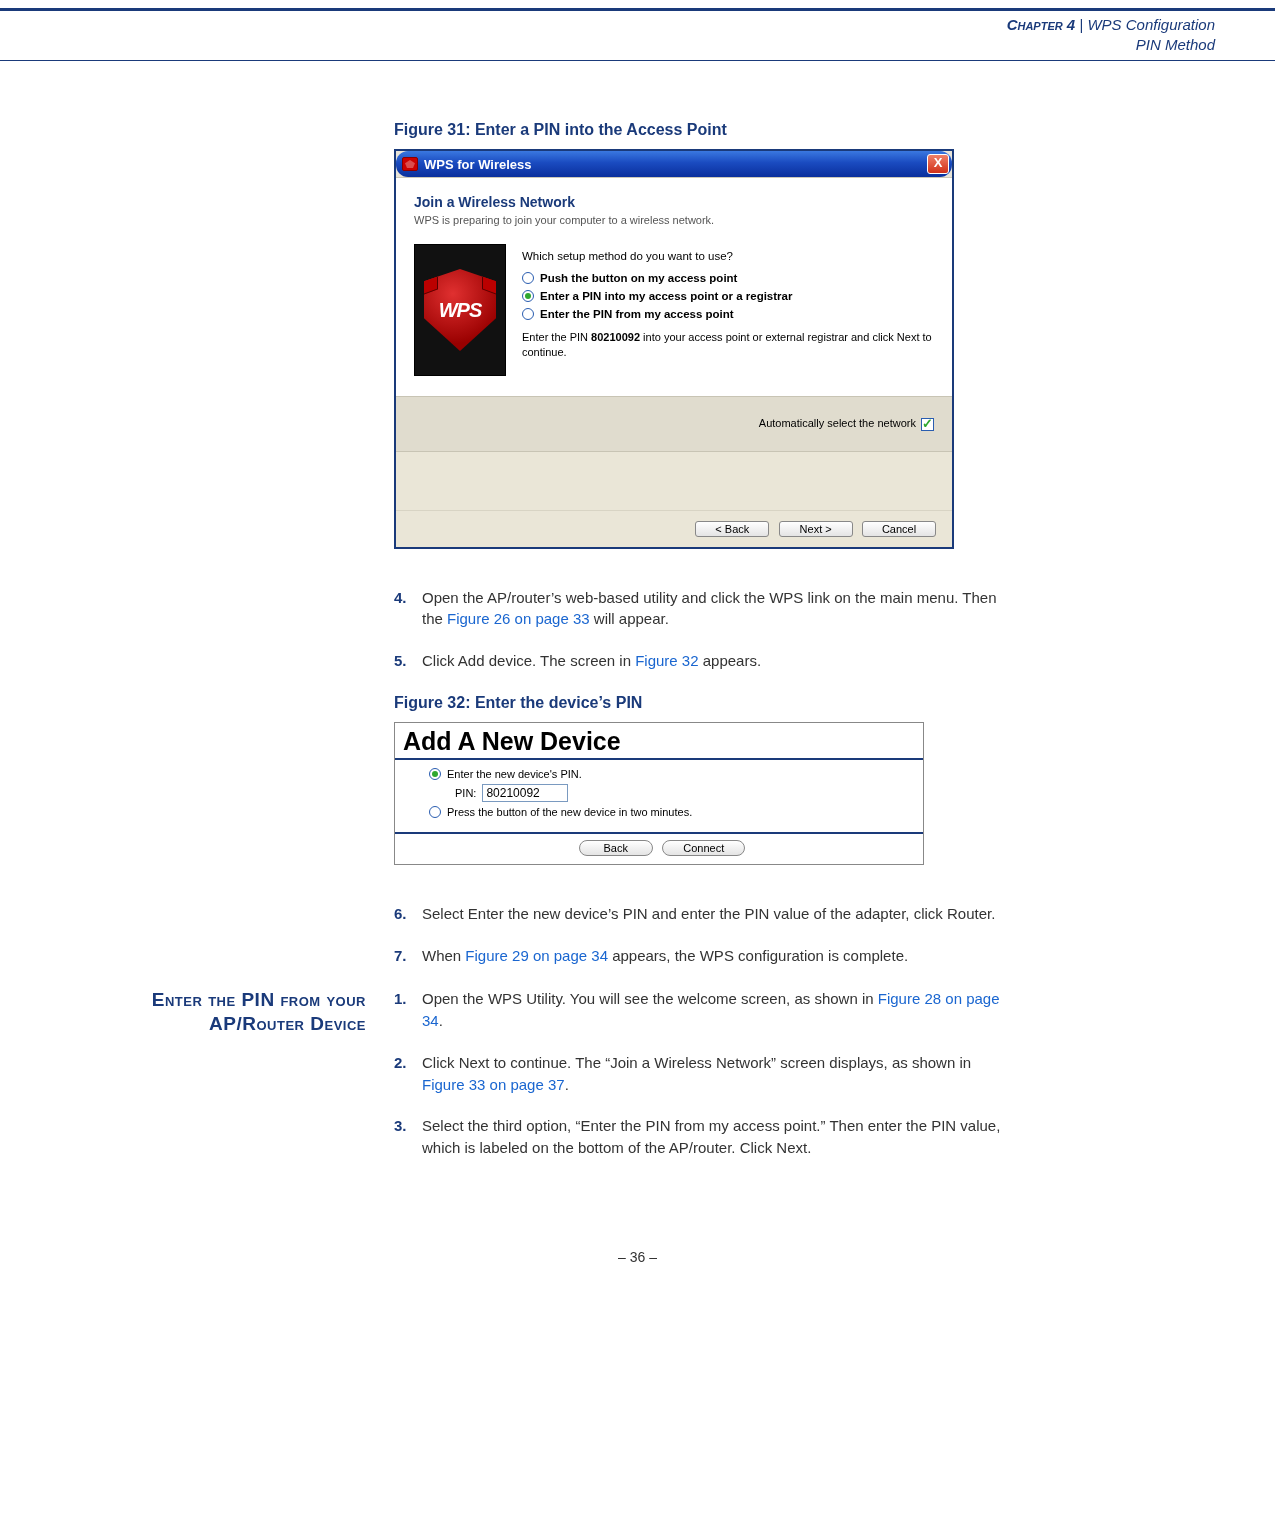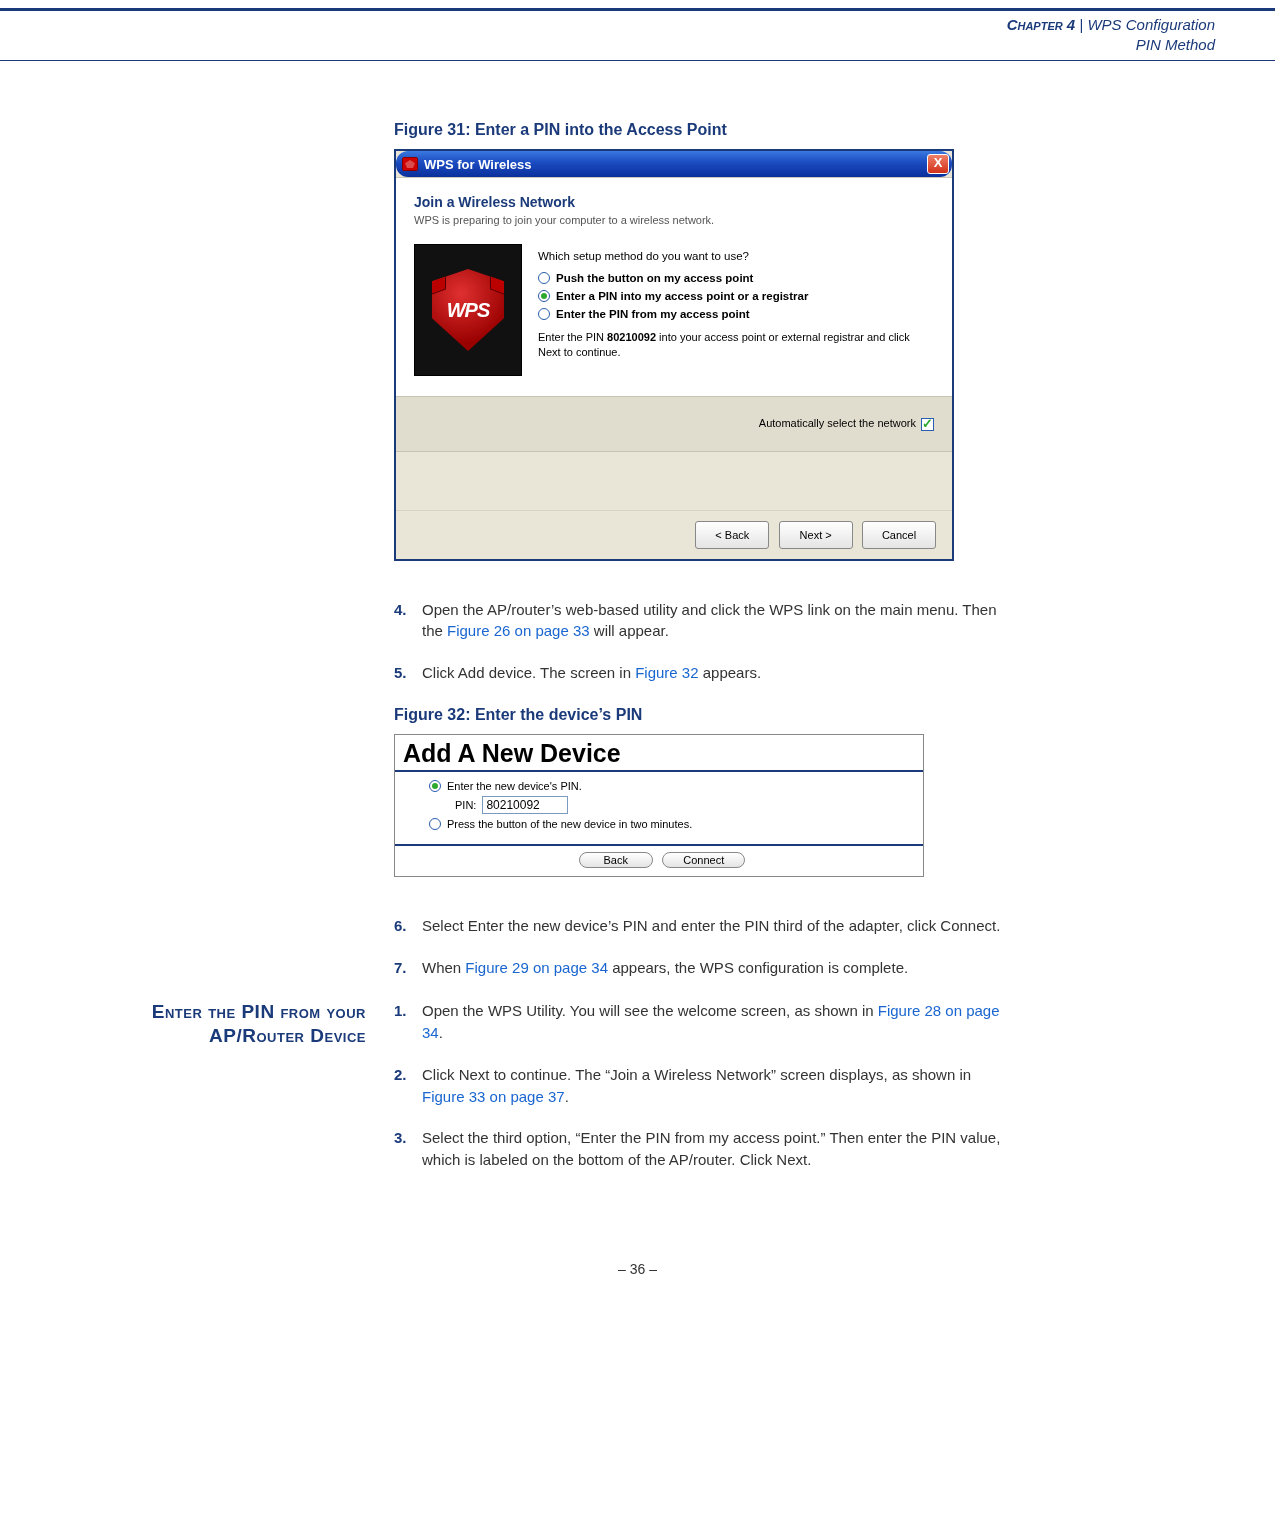--- a/index.html
+++ b/index.html
@@ -107,21 +107,21 @@
   }
   .dlg31 .hdr {
     font-weight: bold;
     color: #1a3a7a;
     font-size: 14px;
     margin-bottom: 4px;
   }
   .dlg31 .sub { color: #555; font-size: 11px; margin-bottom: 18px; }
   .dlg31 .midrow { display: flex; gap: 16px; }
   .wps-logo {
-    width: 108px; height: 132px;
+    width: 92px; height: 132px;
     background: #111;
     display: flex; align-items: center; justify-content: center;
     border: 1px solid #000;
   }
   .wps-shield {
     width: 72px; height: 82px;
     background: radial-gradient(circle at 40% 30%, #e03030, #900 70%);
     position: relative;
     clip-path: polygon(50% 0,100% 15%,100% 60%,50% 100%,0 60%,0 15%);
     display: flex; align-items: center; justify-content: center;
@@ -177,21 +177,21 @@
   }
   .dlg31 .btnrow {
     background: #eae6d7;
     padding: 10px 16px;
     text-align: right;
     border-top: 1px solid #d8d4c4;
   }
   .dlg31 .btn, .fig32 .btn {
     display: inline-block;
     min-width: 74px;
-    padding: 7px 10px;
+    padding: 1px 10px;
     font-size: 11px;
     text-align: center;
     background: linear-gradient(#fff,#e4e4e4);
     border: 1px solid #888;
     border-radius: 3px;
     margin-left: 6px;
   }
   .dlg31 .spacer-blank { height: 58px; background:#eae6d7; }
 
   
@@ -339,21 +339,21 @@
       <div class="btnrow">
         <span class="btn">Back</span>
         <span class="btn">Connect</span>
       </div>
     </div>
 
     <div class="steps">
       <div class="step">
         <div class="num">6.</div>
         <div class="txt">
-          <span>Select Enter the new device’s PIN and enter the PIN third of the adapter, click Connect.</span><span class="xref"></span><span></span>
+          <span>Select Enter the new device’s PIN and enter the PIN value of the adapter, click Router.</span><span class="xref"></span><span></span>
         </div>
       </div>
       <div class="step">
         <div class="num">7.</div>
         <div class="txt">
           <span>When </span><span class="xref">Figure 29 on page 34</span><span> appears, the WPS configuration is complete.</span>
         </div>
       </div>
     </div>
 

